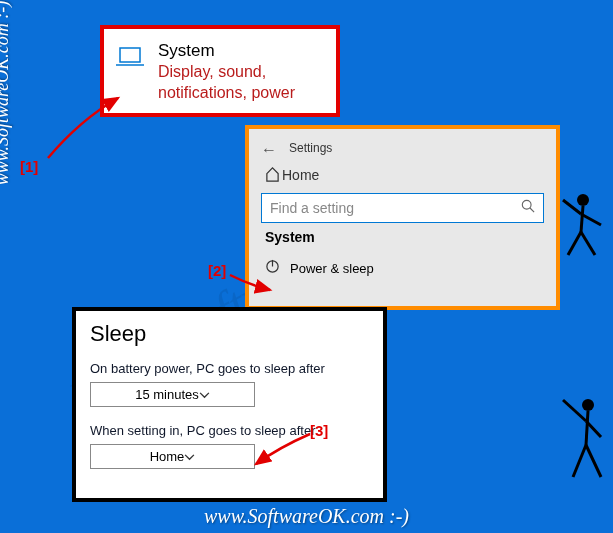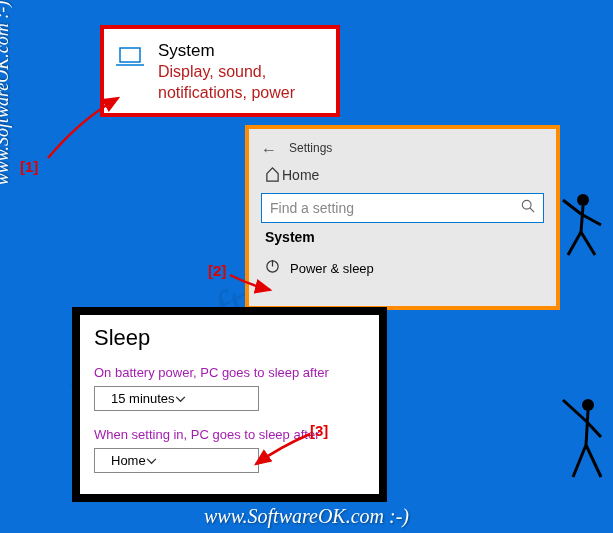--- a/index.html
+++ b/index.html
@@ -27,27 +27,27 @@
       display: flex; align-items: center; justify-content: space-between;
       border: 1px solid #0078d4; background: #fff; padding: 5px 8px; margin-bottom: 4px;
     }
     .panel2-search-text { color: #888; font-size: 14px; }
     .panel2-section { font-weight: 600; font-size: 14px; margin: 6px 0 10px 4px; }
     .panel2-item { display: flex; align-items: center; gap: 10px; padding: 4px; font-size: 13px; }
 
     
     .panel3 {
       position: absolute; top: 307px; left: 72px; width: 315px; height: 195px;
-      background: #fff; border: 8px solid #000000; padding: 10px 14px;
+      background: #fff; border: 4px solid #000000; padding: 10px 14px;
     }
     .panel3-title { font-size: 22px; font-weight: 400; margin-bottom: 14px; }
-    .panel3-label { font-size: 13px; color: #a21caf; margin-bottom: 6px; }
+    .panel3-label { font-size: 13px; color: #0f172a; margin-bottom: 6px; }
     .panel3-select {
-      display: flex; justify-content: flex-start; align-items: center;
-      border: 1px solid #888; width: 165px; padding: 4px 16px; font-size: 13px;
+      display: flex; justify-content: center; align-items: center;
+      border: 1px solid #888; width: 165px; padding: 4px 0; font-size: 13px;
       margin-bottom: 16px; background: #fff;
     }
 
     
     .annot { position: absolute; color: #e20000; font-weight: bold; font-size: 15px; font-family: Arial, sans-serif; }
     .a1 { top: 158px; left: 20px; }
     .a2 { top: 262px; left: 208px; }
     .a3 { top: 422px; left: 310px; }
 
     

